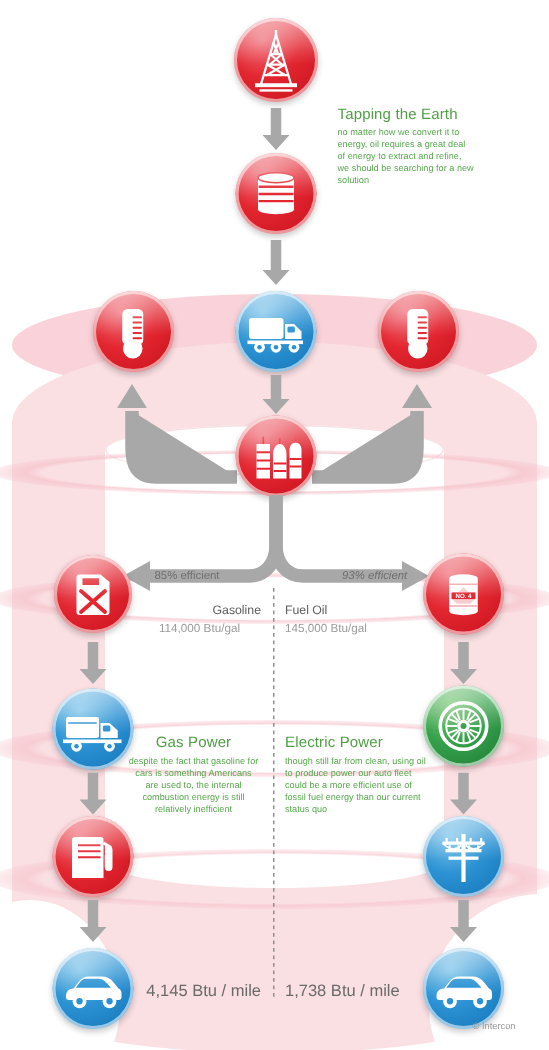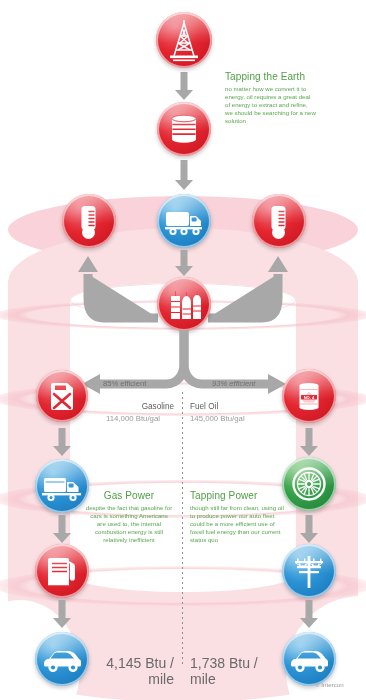--- a/index.html
+++ b/index.html
@@ -72,21 +72,21 @@
   .gray{fill:#a8a8a8;}
 
   
   .note{position:absolute;color:#5aa84f;line-height:1.30;}
   .note .t{font-size:10px;color:#4f9f45;margin-bottom:2px;letter-spacing:.1px;}
   .note .b{font-size:6.1px;color:#57a84d;}
   .note.right-al{text-align:center;}
   .eff{position:absolute;color:#6f6f6f;font-size:7.6px;}
   .fuelname{position:absolute;color:#5d5d5d;font-size:8.2px;}
   .btu{position:absolute;color:#9b9b9b;font-size:7.8px;}
-  .btumile{position:absolute;color:#6a6a6a;font-size:14px;}
+  .btumile{position:absolute;color:#6a6a6a;font-size:11px;}
   .credit{position:absolute;color:#9a9a9a;font-size:6.2px;}
 
   .dotline{position:absolute;left:182px;top:392px;width:1px;height:274px;
     background-image:linear-gradient(#8f8f8f 50%, rgba(255,255,255,0) 0%);
     background-size:1px 5px;background-repeat:repeat-y;}
 </style>
 </head>
 <body>
 
 <div id="stage">
@@ -249,21 +249,21 @@
   <div class="arrow" style="left:14px;top:330px;">
     <svg width="340" height="72" viewBox="0 0 340 72">
       <path fill="none" stroke="#a8a8a8" stroke-width="9" d="M170 0 V34 C170 44 164 54 152 54 H82"></path>
       <path fill="none" stroke="#a8a8a8" stroke-width="9" d="M170 0 V34 C170 44 176 54 188 54 H258"></path>
       <path class="gray" d="M68 54 L86 44 V64 Z"></path>
       <path class="gray" d="M272 54 L254 44 V64 Z"></path>
     </svg>
   </div>
 
   <div class="eff" style="left:103px;top:379px;">85% efficient</div>
-  <div class="eff" style="left:212px;top:379px;font-style:italic;">93% efficient</div>
+  <div class="eff" style="left:228px;top:379px;font-style:italic;">93% efficient</div>
 
   <div class="badge red" style="left:36px;top:370px;width:52px;height:52px;">
     <svg viewBox="0 0 52 52">
       <path fill="#ffffff" d="M17 13 h14 l6 5 v20 a2 2 0 0 1 -2 2 H17 a2 2 0 0 1 -2 -2 V15 a2 2 0 0 1 2 -2 z"></path>
       <rect x="19" y="15.5" width="11" height="4.5" fill="#e32630"></rect>
       <g stroke="#e32630" stroke-width="2.6" stroke-linecap="round">
         <path d="M18 24 L34 38 M34 24 L18 38"></path>
       </g>
     </svg>
     <div class="glow"></div>
@@ -348,21 +348,21 @@
     <div class="glow"></div>
     <div class="ring"></div>
   </div>
 
   <div class="note right-al" style="left:85px;top:489px;width:88px;">
     <div class="t">Gas Power</div>
     <div class="b">despite the fact that gasoline for cars is something Americans are used to, the internal combustion energy is still relatively inefficient</div>
   </div>
 
   <div class="note" style="left:190px;top:489px;width:94px;">
-    <div class="t">Tapping Power</div>
+    <div class="t">Electric Power</div>
     <div class="b">though still far from clean, using oil to produce power our auto fleet could be a more efficient use of fossil fuel energy than our current status quo</div>
   </div>
 
   <div class="arrow" style="left:53px;top:515px;">
     <svg width="18" height="28" viewBox="0 0 18 28">
       <path class="gray" d="M5.5 0 H12.5 V18 H18 L9 28 L0 18 H5.5 Z"></path>
     </svg>
   </div>
   <div class="arrow" style="left:300px;top:515px;">
     <svg width="18" height="28" viewBox="0 0 18 28">

